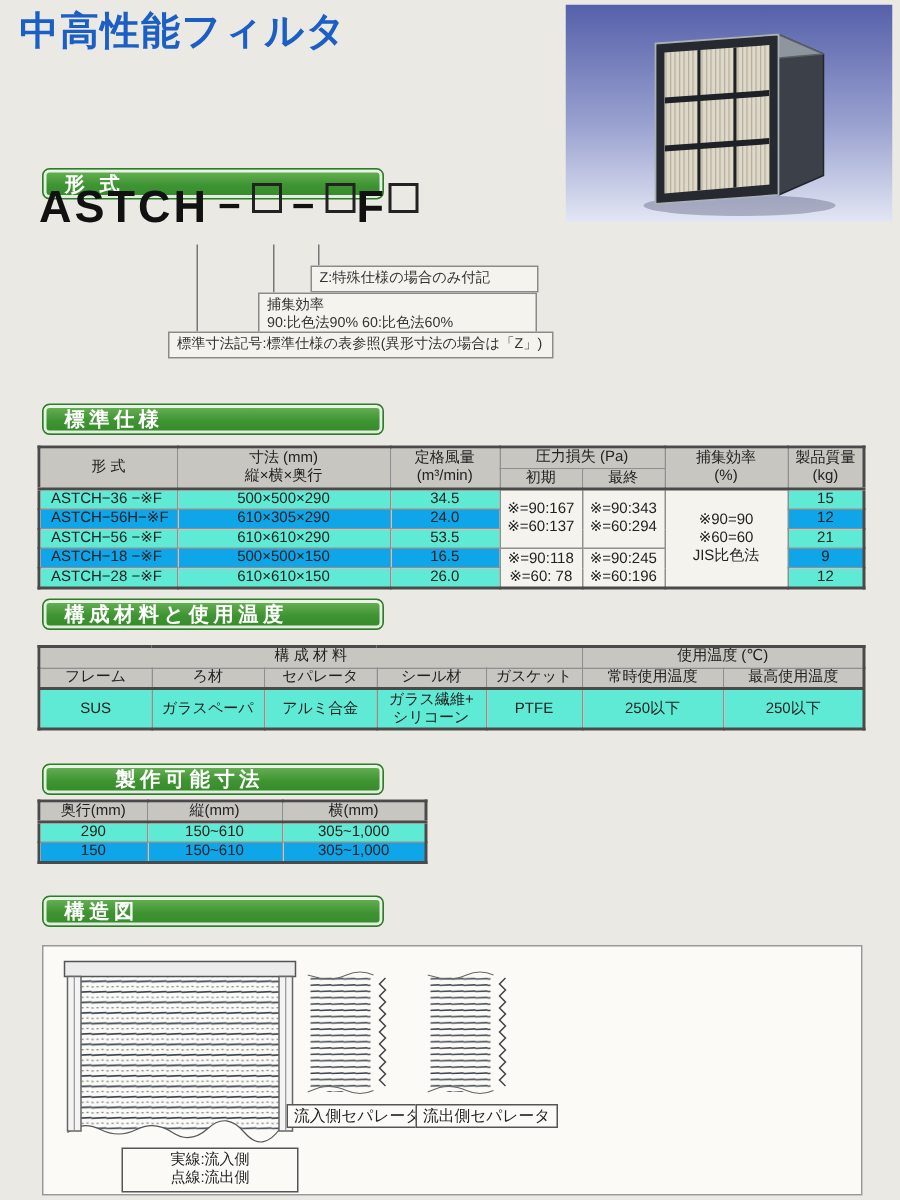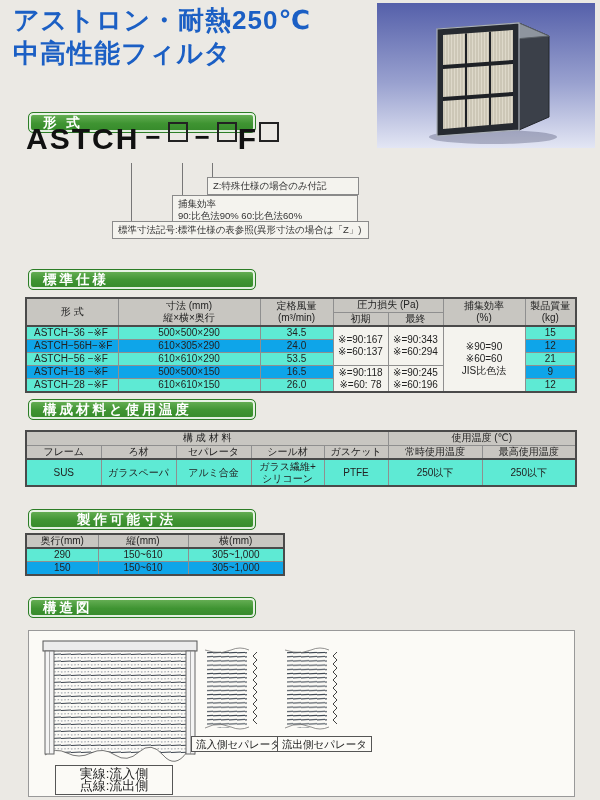--- a/index.html
+++ b/index.html
@@ -37,31 +37,30 @@
   .row-white td { background:#5eead4; }
   .dtable td.merged { background:#f4f3ee; }
   .model-cell { text-align:left !important; padding-left:7px !important; }
   .mat-data { height:27px !important; }
   
   .structure-panel { position:absolute; left:28px; top:630px; width:545px; height:165px;
     background:#fbfaf6; border:1px solid #999; }
   .sp-abs { position:absolute; }
   .boxed-label { position:absolute; box-sizing:border-box; border:1px solid #555; background:#fbfaf6;
     font-size:10.5px; line-height:12px; padding:1px 4px; color:#222; white-space:nowrap; }
-  .legend-box { position:absolute; box-sizing:border-box; left:26px; top:134px; width:118px;
-    border:1px solid #555; background:#fbfaf6; font-size:13px; line-height:12px;
+  .legend-box { position:absolute; box-sizing:border-box; left:52px; top:134px; width:118px;
+    border:1px solid #555; background:#fbfaf6; font-size:10px; line-height:12px;
     padding:2px 0; text-align:center; color:#222; }
 </style>
 </head>
 <body>
 
 <div class="page">
 
   <div class="title">
-    <div>アストロン・耐熱250℃</div>
     <div>中高性能フィルタ</div>
   </div>
 
   <div class="photo">
     <svg width="218" height="145" viewBox="0 0 218 145">
       <defs>
         <linearGradient id="photoBg" x1="0" y1="0" x2="0" y2="1">
           <stop offset="0" stop-color="#5560aa"></stop>
           <stop offset="0.55" stop-color="#99a1cf"></stop>
           <stop offset="1" stop-color="#e3e6f4"></stop>

